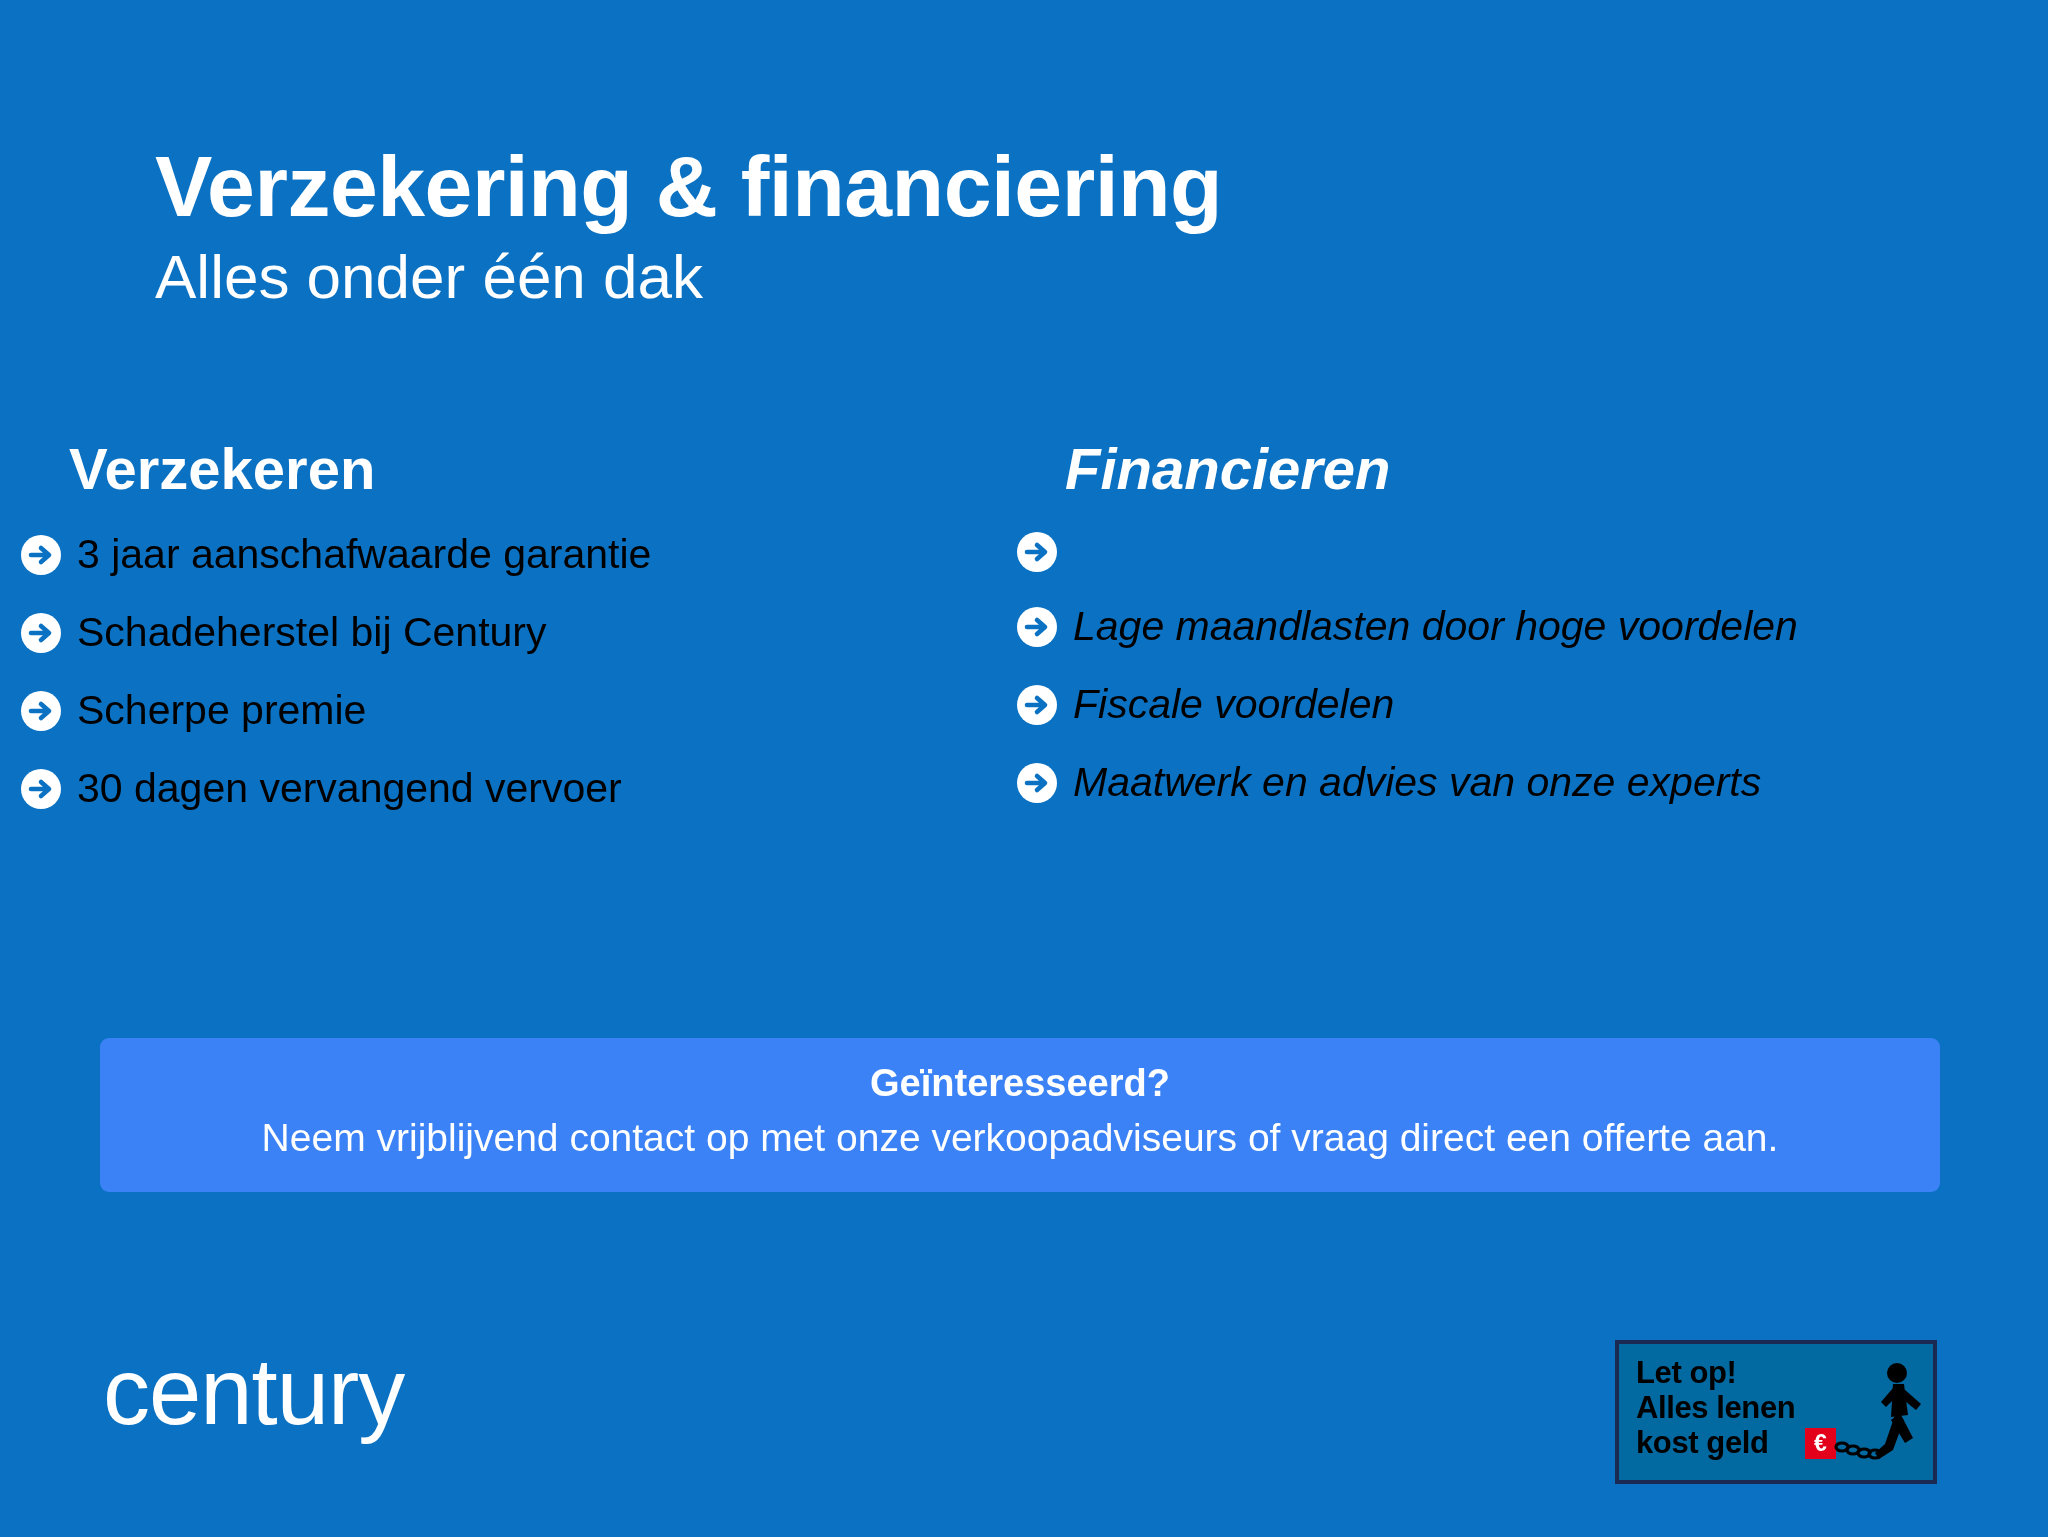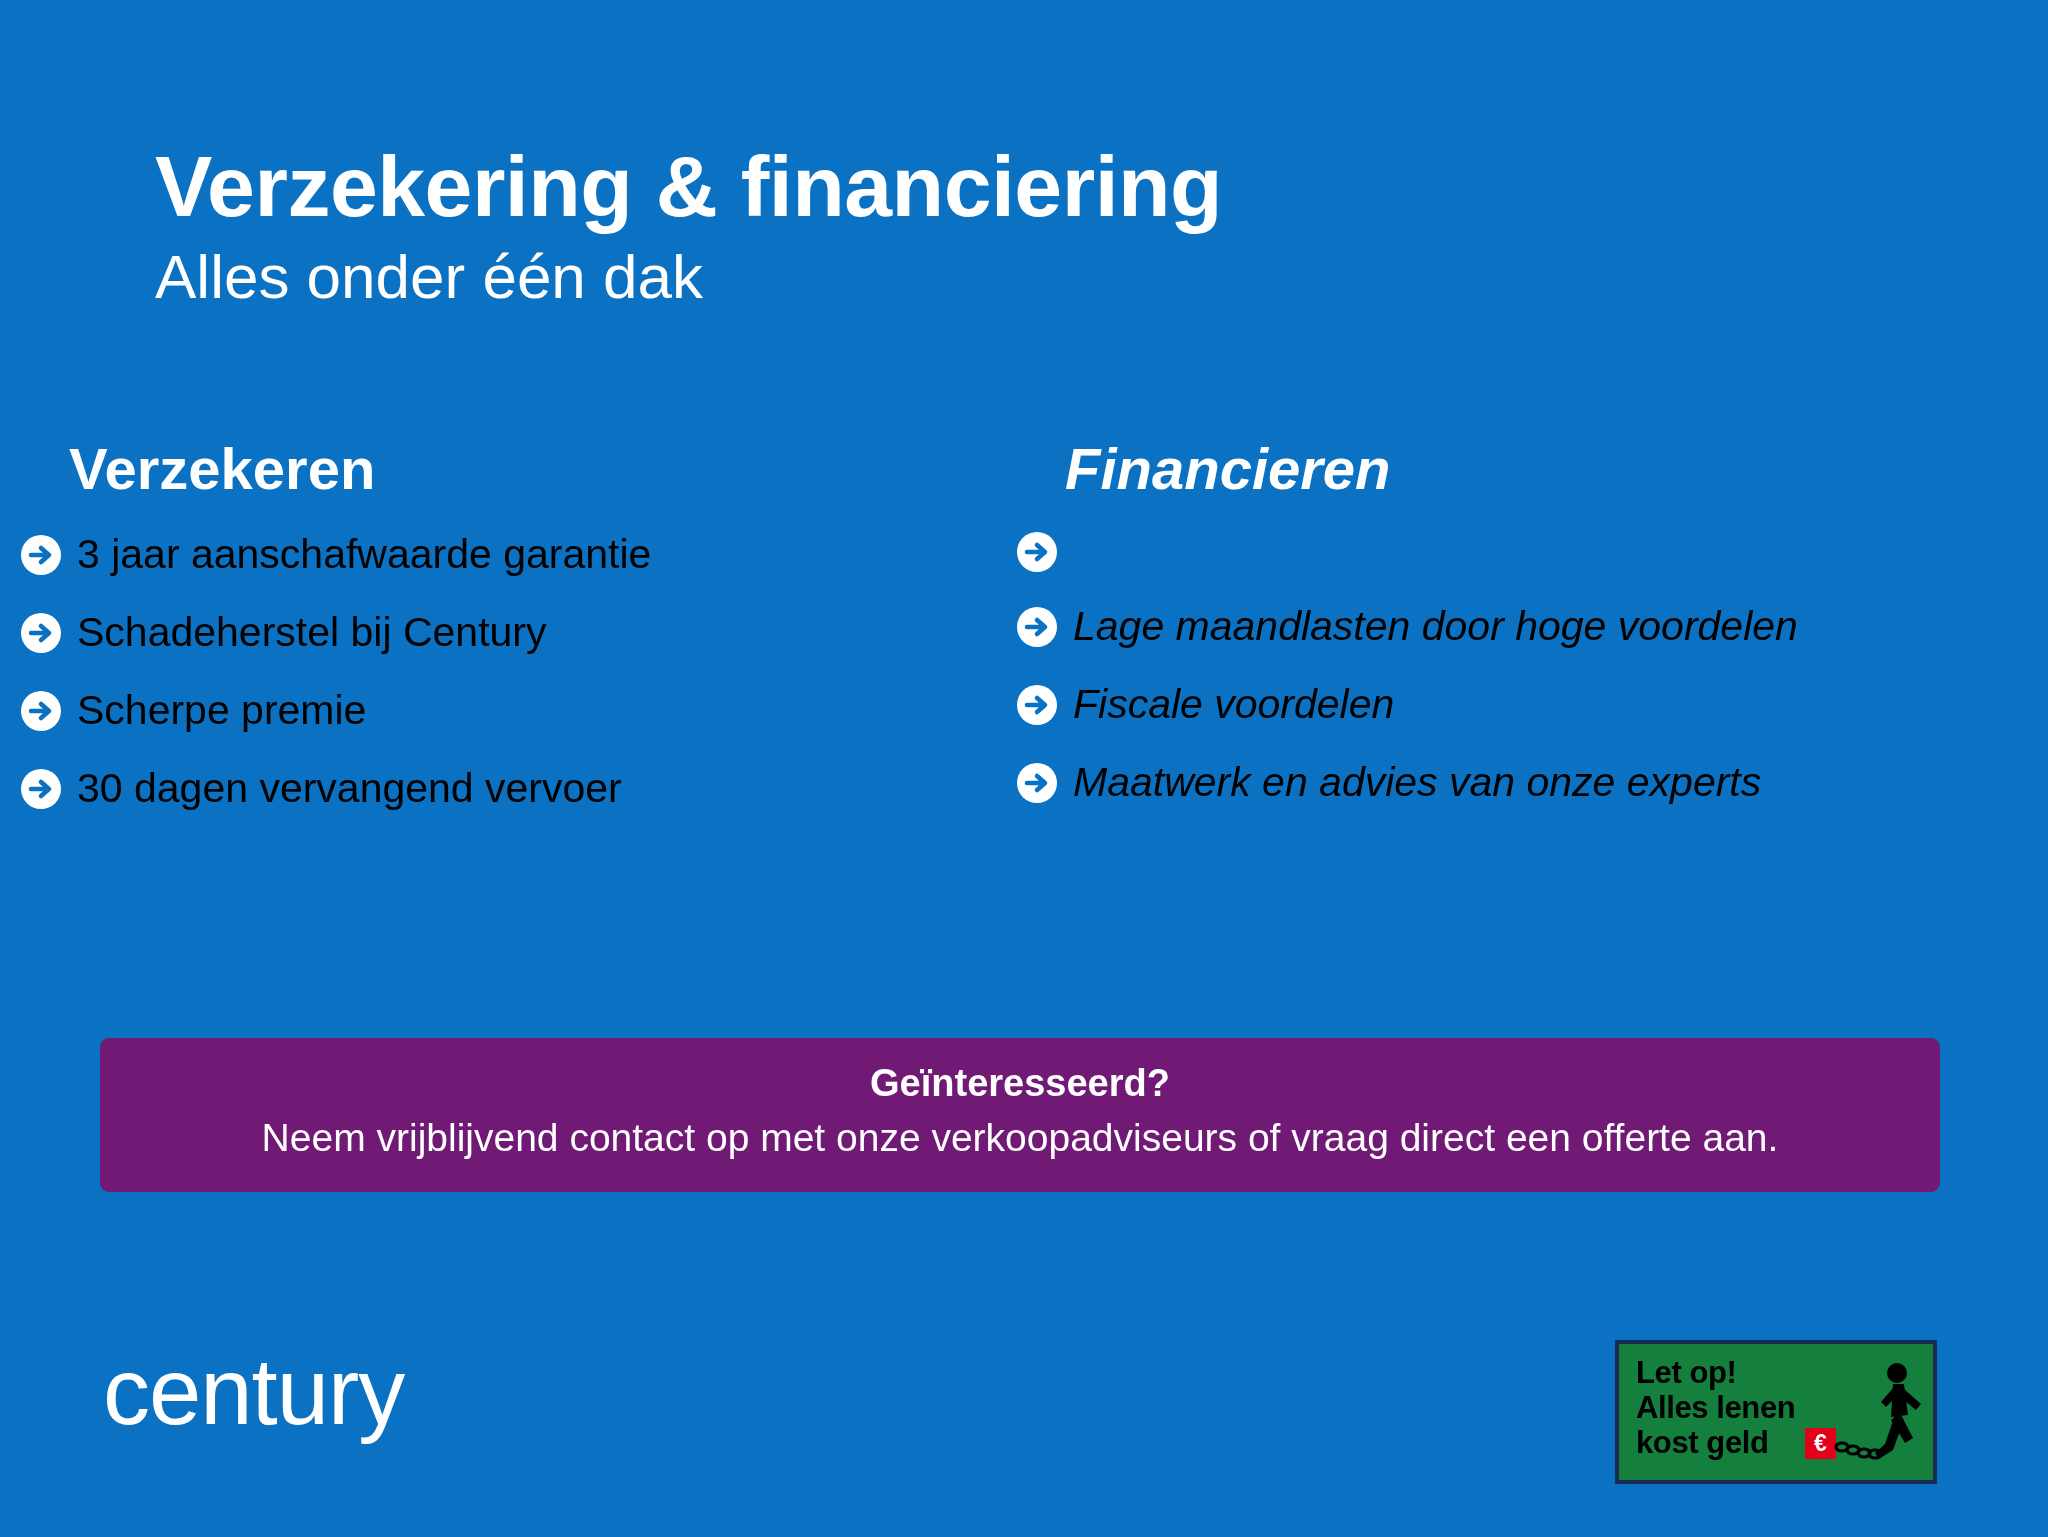--- a/index.html
+++ b/index.html
@@ -103,21 +103,21 @@
     white-space: nowrap;
   }
 
   
   .callout {
     position: absolute;
     left: 100px;
     top: 1038px;
     width: 1840px;
     box-sizing: border-box;
-    background: #701a75;
+    background: #3b82f6;
     border-radius: 9px;
     padding: 24px 30px 30px 30px;
     text-align: center;
   }
   .callout-title {
     font-size: 38px;
     font-weight: 700;
     margin: 0 0 10px 0;
     color: #ffffff;
   }
@@ -141,21 +141,21 @@
     color: #ffffff;
   }
 
   .warning-badge {
     position: absolute;
     left: 1615px;
     top: 1340px;
     width: 322px;
     height: 144px;
     box-sizing: border-box;
-    background: #15803d;
+    background: #0369a1;
     border: 4px solid #1B2A52;
     display: flex;
     align-items: center;
     overflow: hidden;
   }
   .warning-inner {
     position: relative;
     width: 100%;
     height: 100%;
   }

